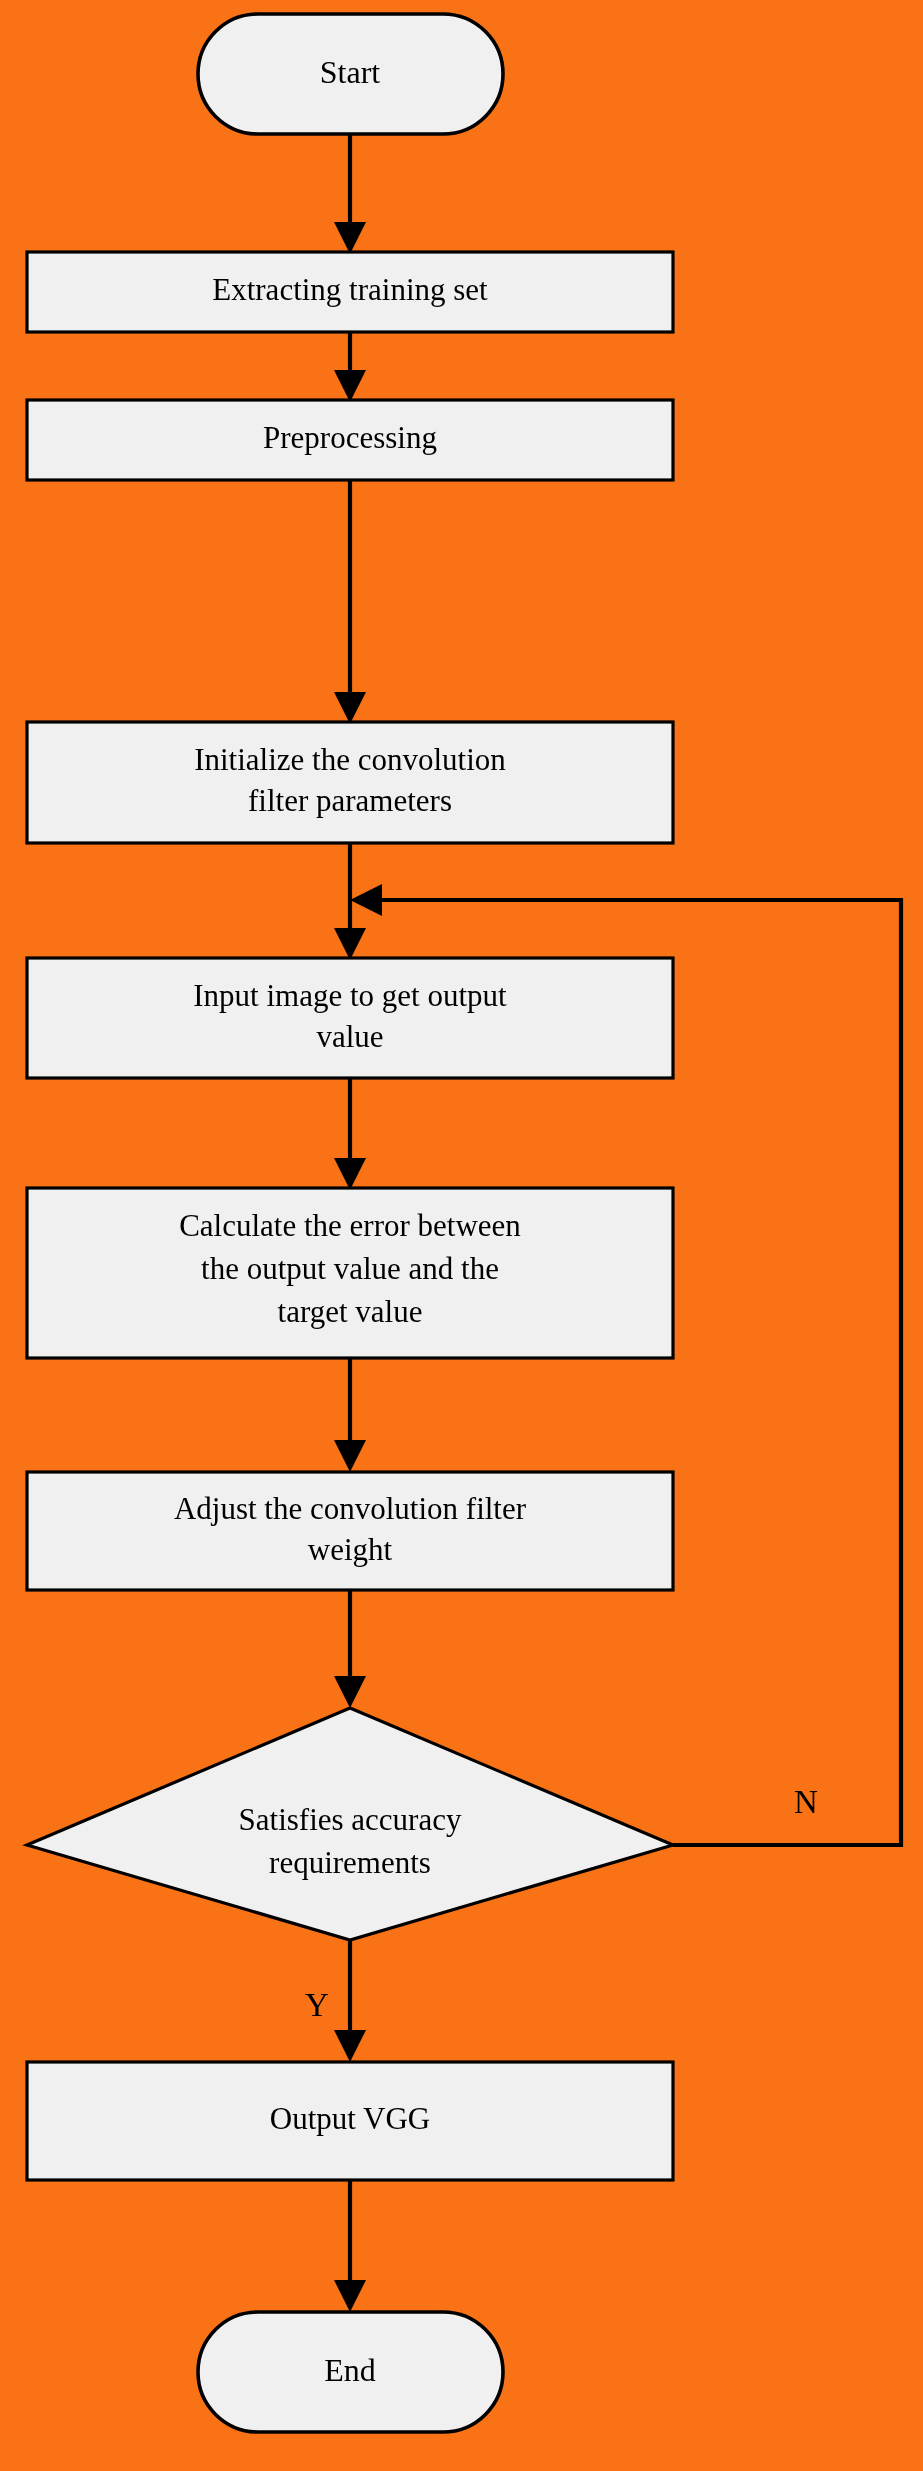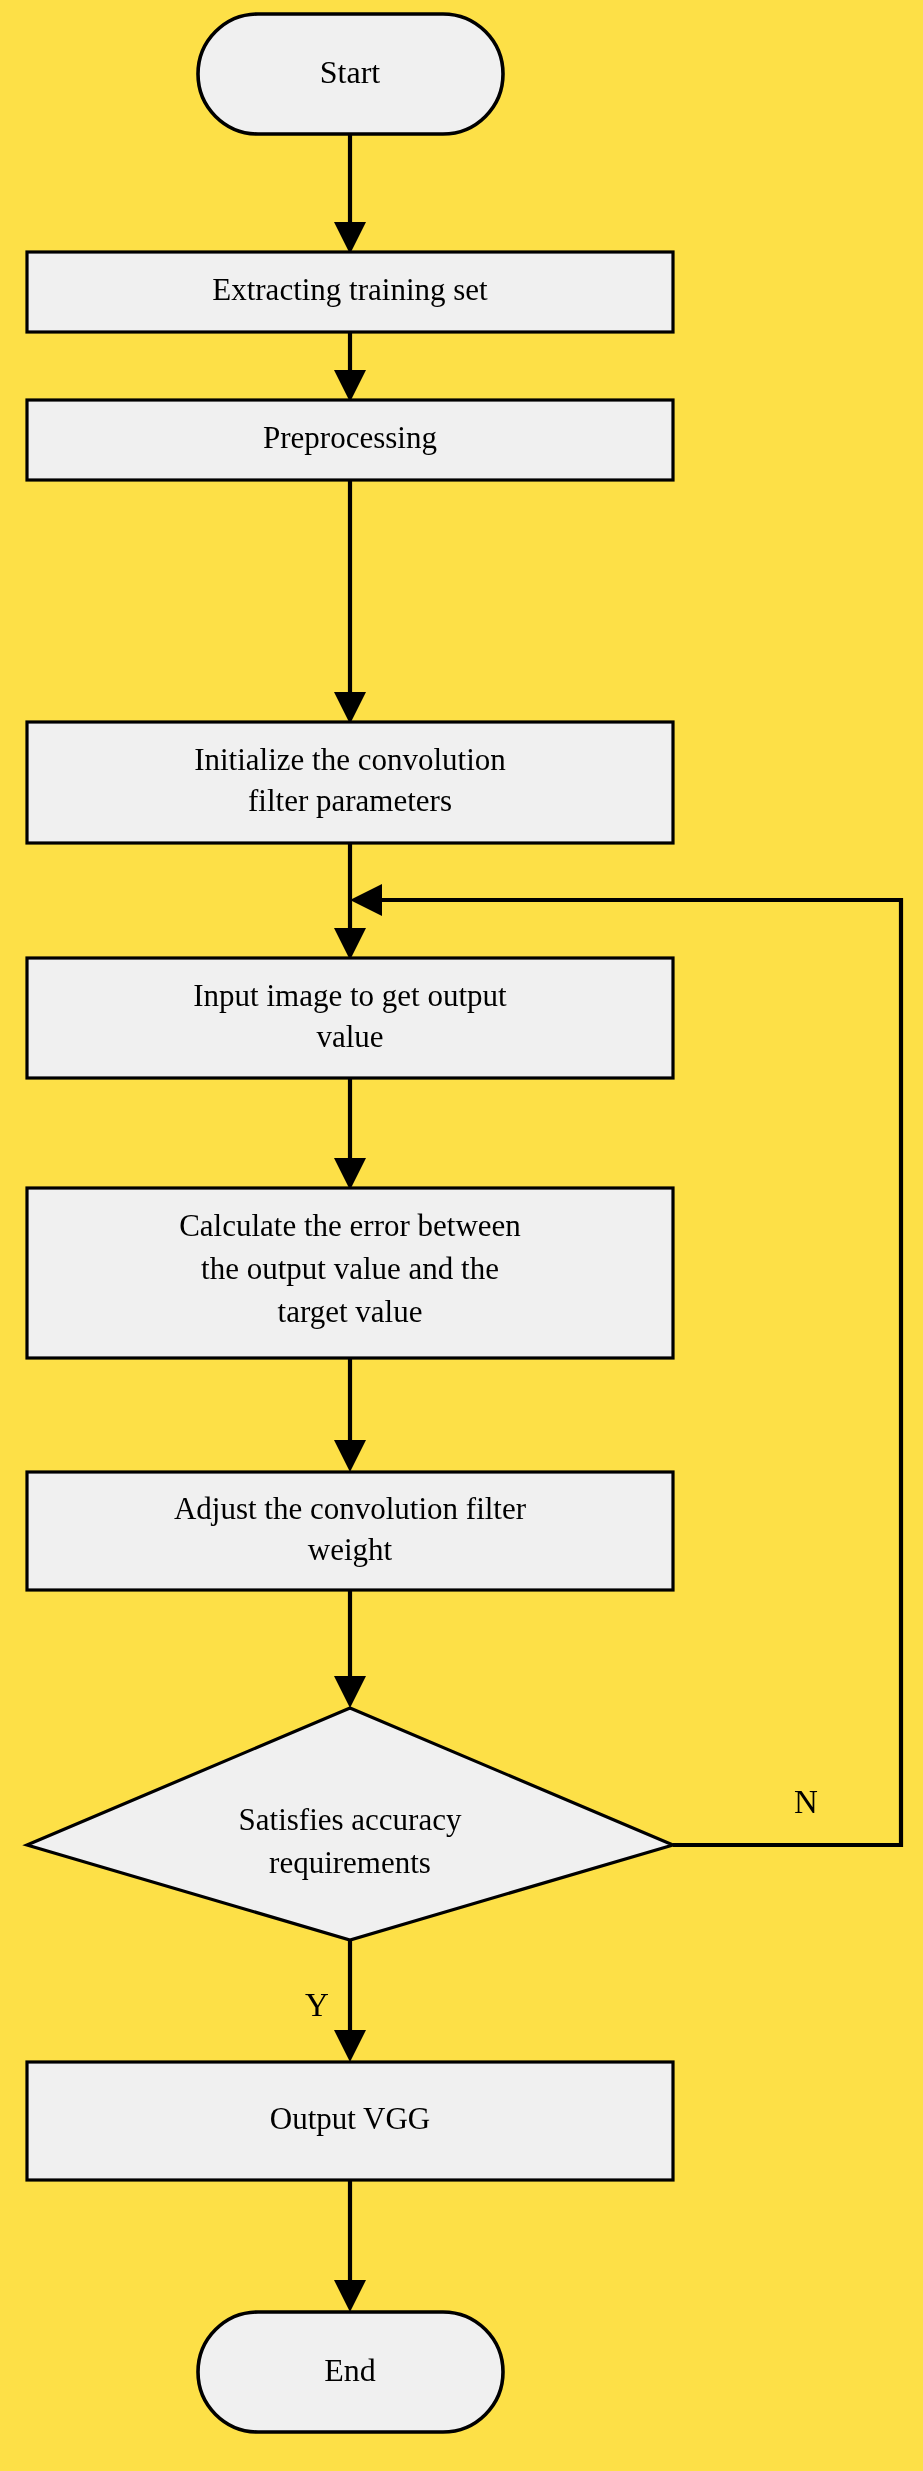--- a/index.html
+++ b/index.html
@@ -8,21 +8,21 @@
     background: #ffffff;
   }
   body {
     font-family: "Liberation Serif", "DejaVu Serif", serif;
   }
   #flowchart-root {
     position: relative;
     width: 923px;
     height: 2471px;
     margin: 0;
-    background: #fde047;
+    background: #f97316;
     overflow: hidden;
   }
   #flow-svg {
     position: absolute;
     top: 0;
     left: 0;
     width: 923px;
     height: 2471px;
     display: block;
   }

